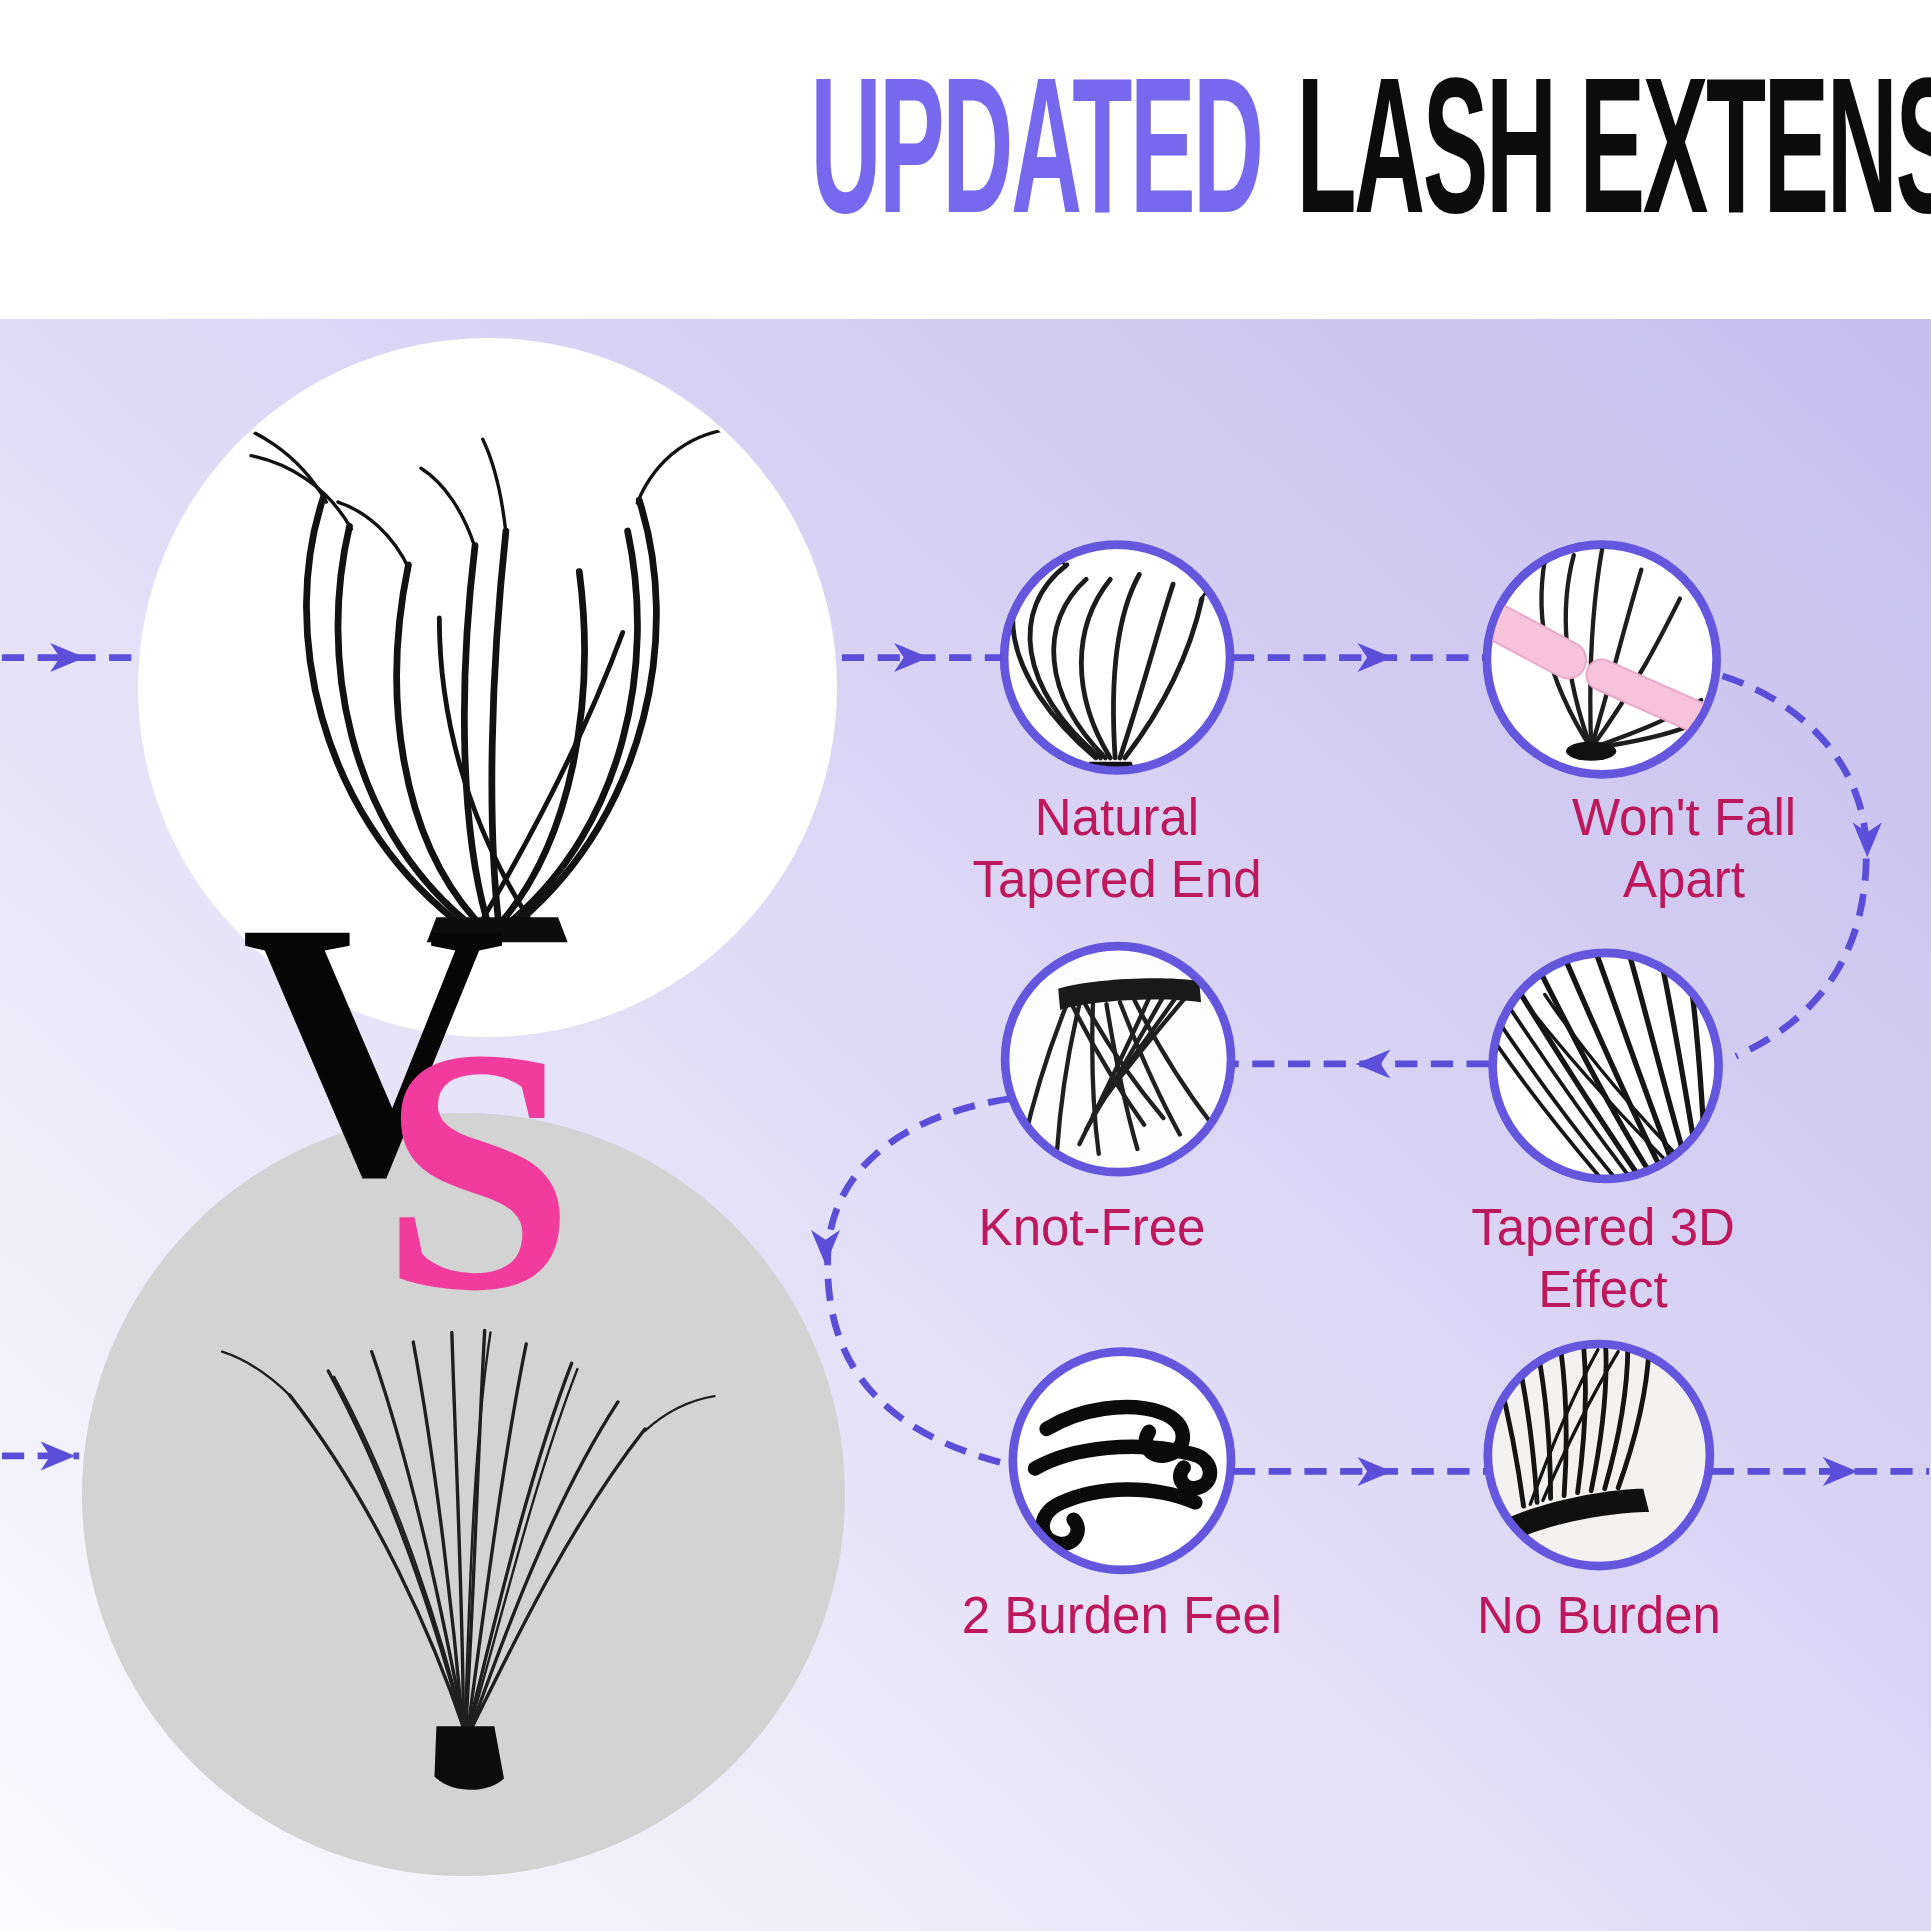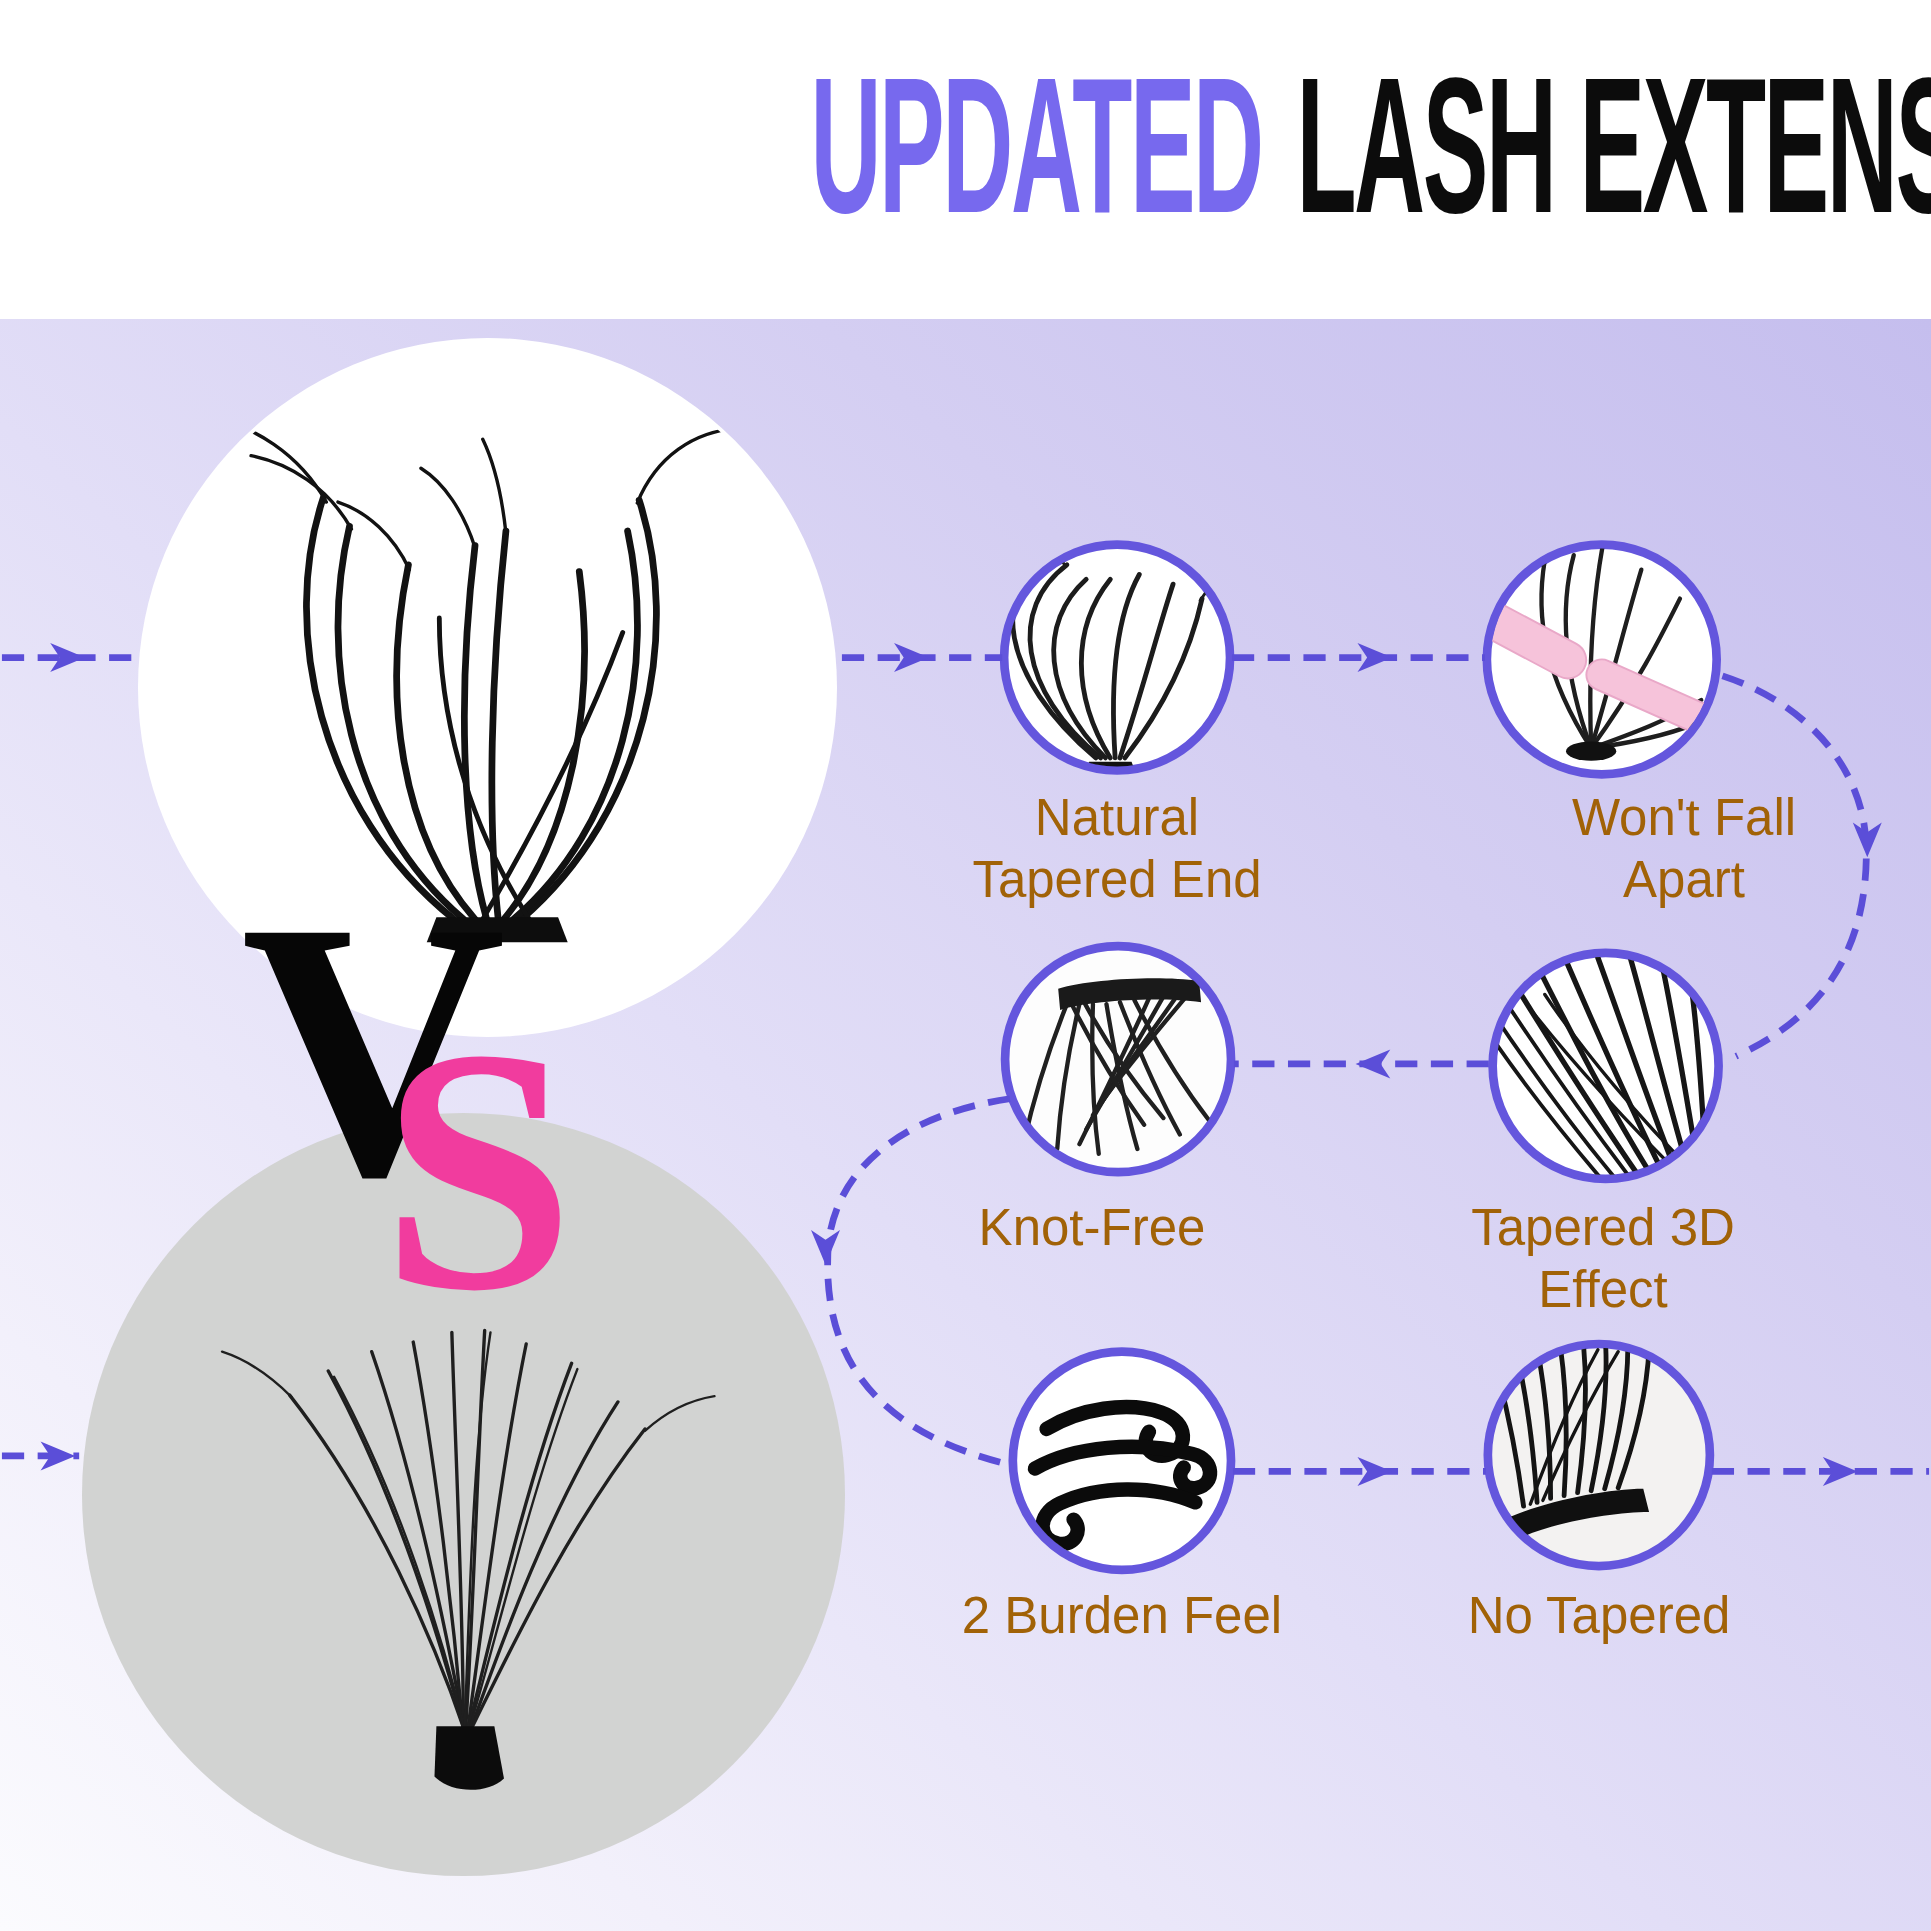--- a/index.html
+++ b/index.html
@@ -31,21 +31,21 @@
   .circle-old{left:82px;top:1113px;width:763px;height:763px;background:#d2d3d2;}
   
   .vs-letter{position:absolute;z-index:7;font-family:"Liberation Serif",serif;font-weight:700;line-height:1;}
   .vs-v{left:241px;top:866px;font-size:367px;color:#060606;}
   .vs-s{left:381px;top:996px;font-size:348px;color:#f13c9e;}
   
   .overlay{position:absolute;left:0;top:0;z-index:5;pointer-events:none;}
   
   .feature-label{
     position:absolute;z-index:6;transform:translateX(-50%);
-    font-size:51px;line-height:62px;color:#a16207;text-align:center;
+    font-size:51px;line-height:62px;color:#be185d;text-align:center;
     white-space:pre-line;letter-spacing:0;
   }
   .fl0{left:1117px;top:787px;}
   .fl1{left:1684px;top:787px;}
   .fl2{left:1092px;top:1197px;}
   .fl3{left:1603px;top:1197px;}
   .fl4{left:1122px;top:1585px;}
   .fl5{left:1599px;top:1585px;}
 </style>
 </head>
@@ -245,16 +245,16 @@
 
   <span class="vs-letter vs-v">V</span>
   <span class="vs-letter vs-s">S</span>
 
   <div class="feature-label fl0">Natural
 Tapered End</div>
   <div class="feature-label fl1">Won't Fall Apart</div>
   <div class="feature-label fl2">Knot-Free</div>
   <div class="feature-label fl3">Tapered 3D Effect</div>
   <div class="feature-label fl4">2 Burden Feel</div>
-  <div class="feature-label fl5">No Tapered</div>
+  <div class="feature-label fl5">No Burden</div>
 
 </div>
 
 
 </body></html>

